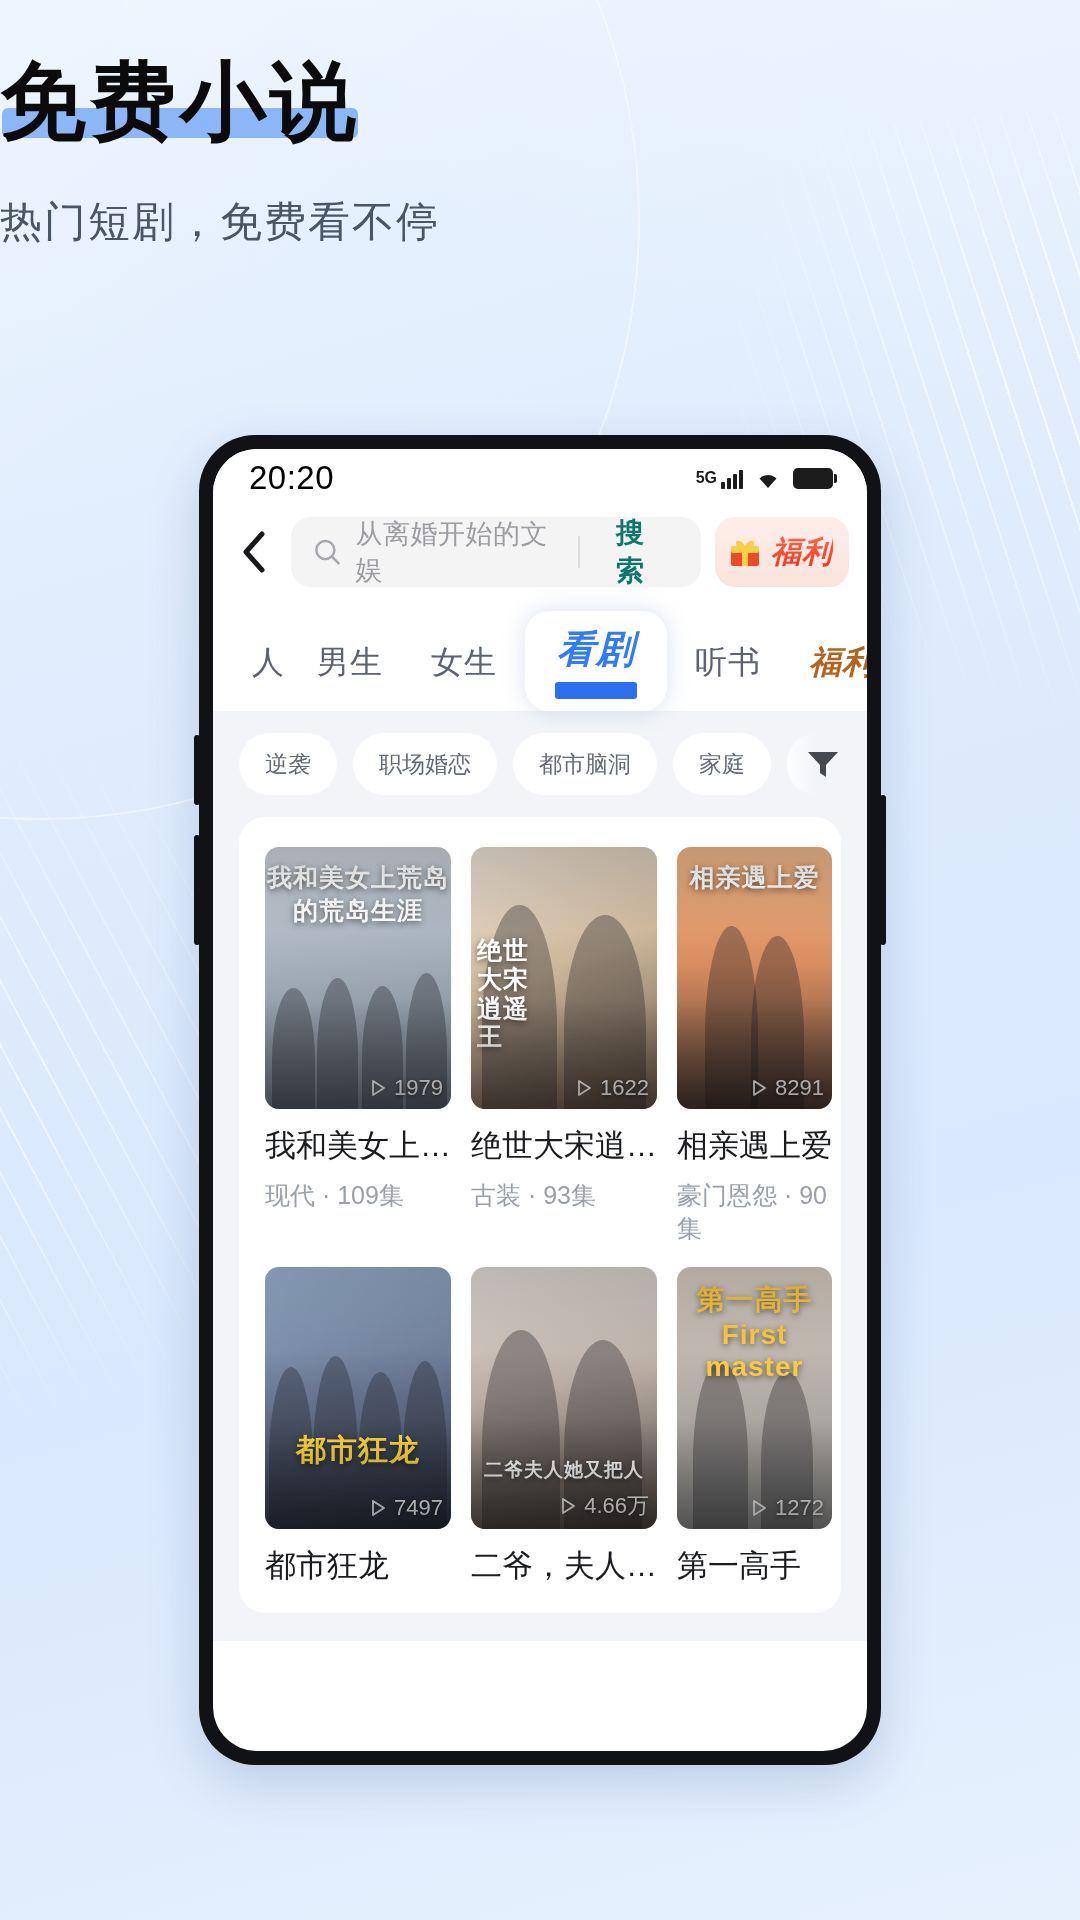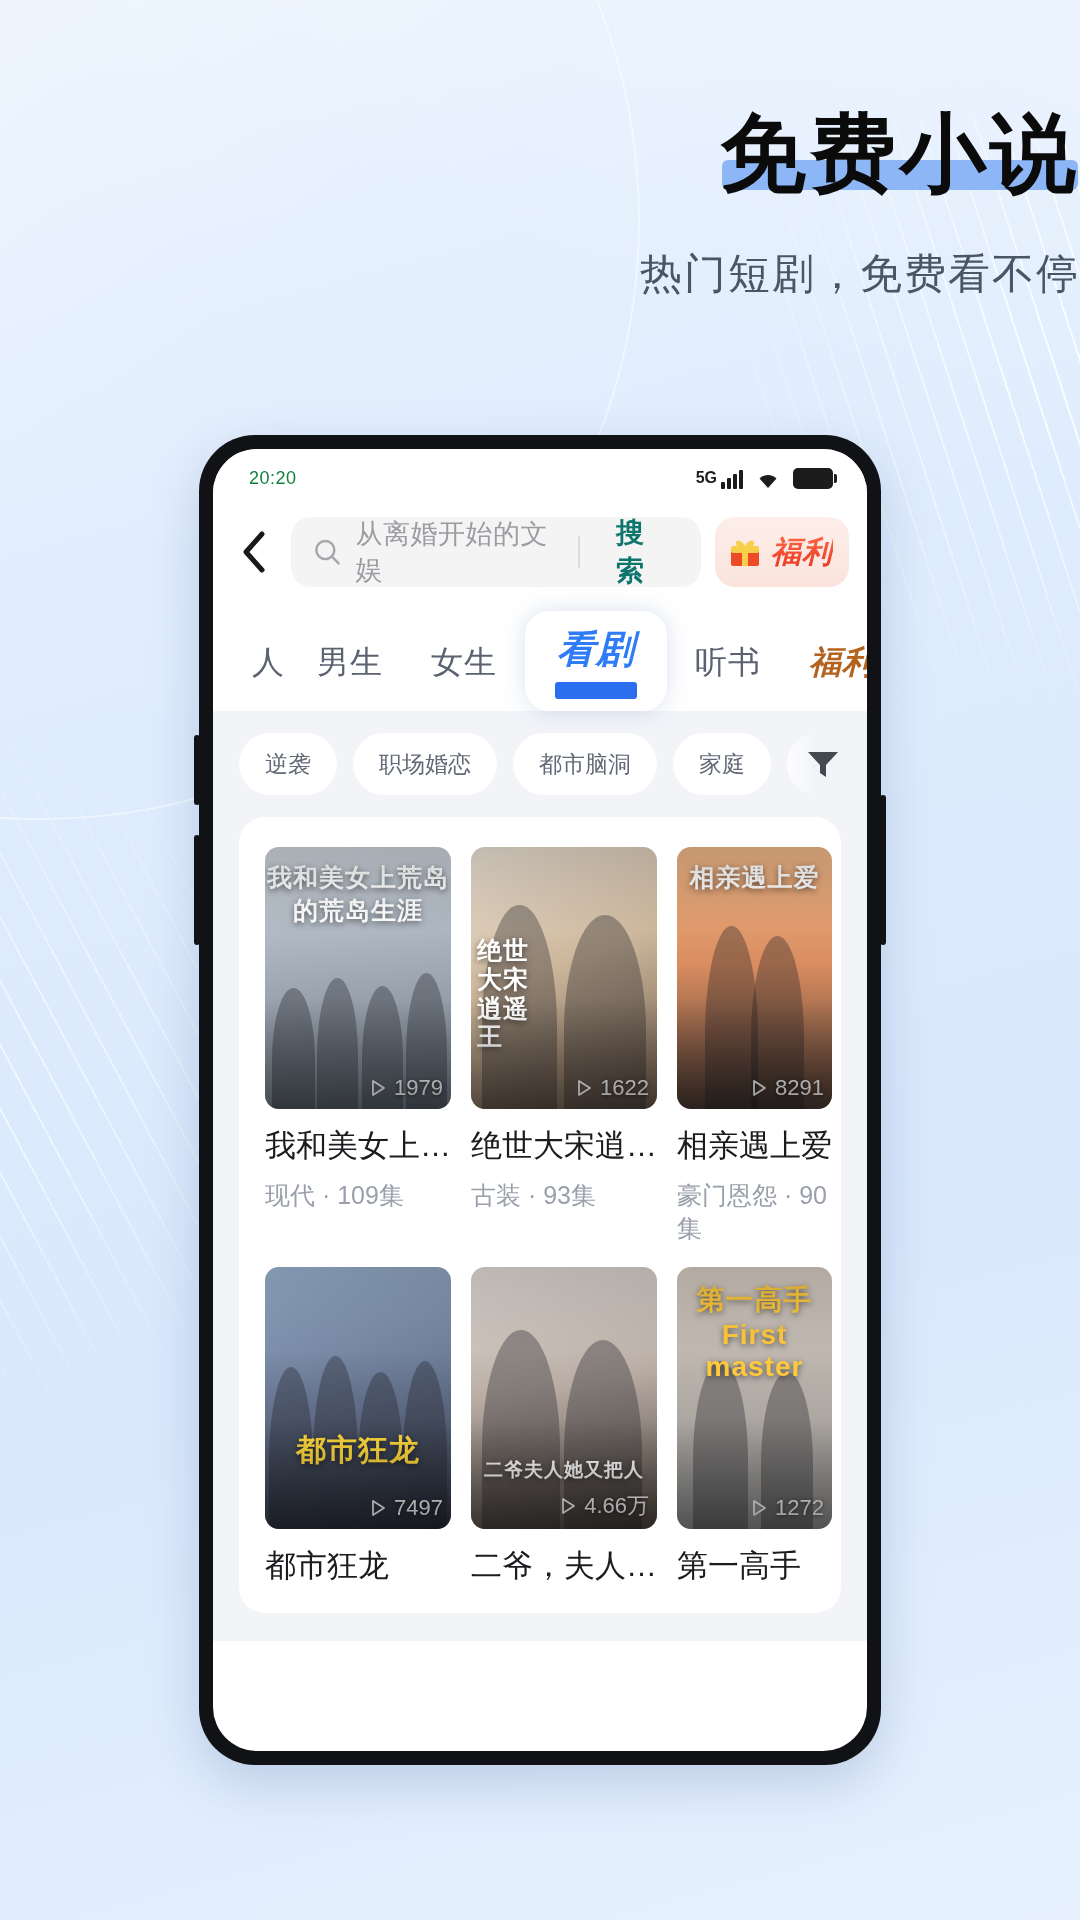--- a/index.html
+++ b/index.html
@@ -43,21 +43,21 @@
     -webkit-mask-image: radial-gradient(ellipse at 0% 50%, #000 18%, transparent 70%);
             mask-image: radial-gradient(ellipse at 0% 50%, #000 18%, transparent 70%);
   }
   .bg-swoosh .diag {
     position: absolute; left: -200px; top: -200px; width: 900px; height: 900px;
     background: linear-gradient(135deg, rgba(255,255,255,.35), rgba(255,255,255,0) 55%);
     transform: rotate(8deg);
   }
 
   
-  .hero { position: relative; padding-top: 108px; text-align: right; }
+  .hero { position: relative; padding-top: 56px; text-align: left; }
   .hero-title-wrap { display: inline-block; position: relative; }
   .hero-underline {
     position: absolute; left: 2px; right: 2px; bottom: 8px; height: 30px;
     background: #8cb6f5; border-radius: 6px; z-index: 0;
   }
   .hero-title {
     position: relative; z-index: 1;
     font-size: 86px; font-weight: 700; letter-spacing: 4px; color: #0b0b0c;
     line-height: 1.05;
   }
@@ -87,21 +87,21 @@
   .screen {
     width: 100%; height: 100%; background: #fff;
     border-radius: 44px; overflow: hidden; position: relative;
   }
 
   
   .statusbar {
     height: 58px; display: flex; align-items: center; justify-content: space-between;
     padding: 0 34px 0 36px; background: #fff;
   }
-  .sb-time { font-size: 18px; color: #15803d; letter-spacing: .5px; }
+  .sb-time { font-size: 33px; color: #000000; letter-spacing: .5px; }
   .sb-right { display: flex; align-items: flex-end; gap: 12px; }
   .sb-5g { font-size: 16px; font-weight: 700; color: #1c1c1c; line-height: 1; margin-bottom: 3px;}
   .sb-bars { display: flex; align-items: flex-end; gap: 2px; }
   .sb-bars i { width: 4px; background: #1c1c1c; display: block; border-radius: 1px; }
   .sb-bars i:nth-child(1) { height: 7px; }
   .sb-bars i:nth-child(2) { height: 11px; }
   .sb-bars i:nth-child(3) { height: 15px; }
   .sb-bars i:nth-child(4) { height: 19px; }
   .sb-wifi { position: relative; width: 26px; height: 20px; }
   .sb-wifi svg { position: absolute; bottom: 0; left: 0; }

